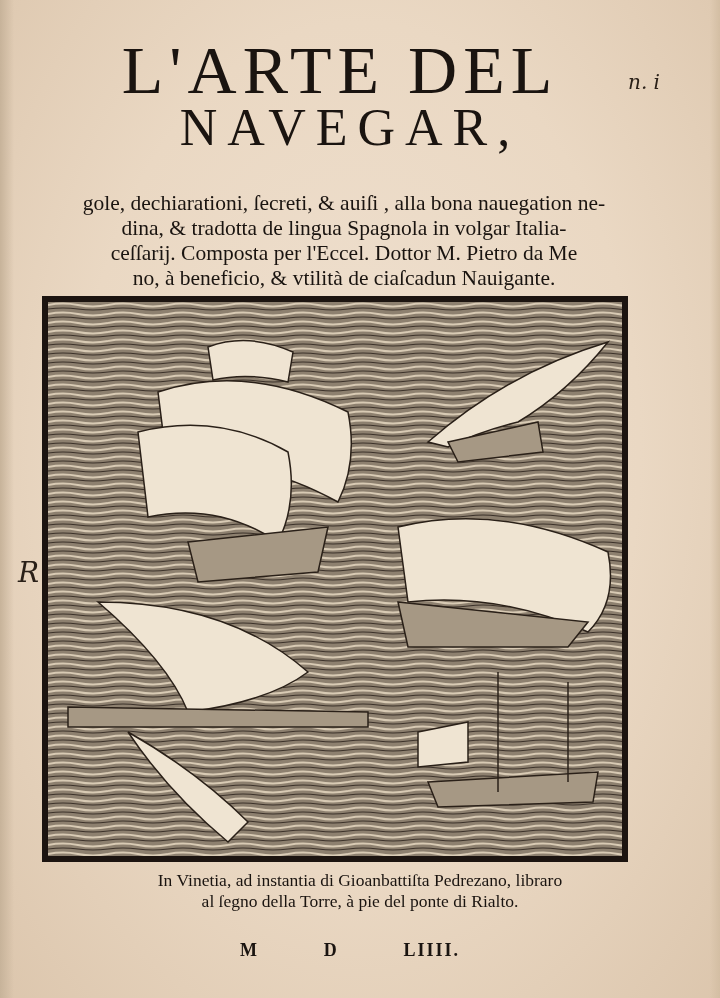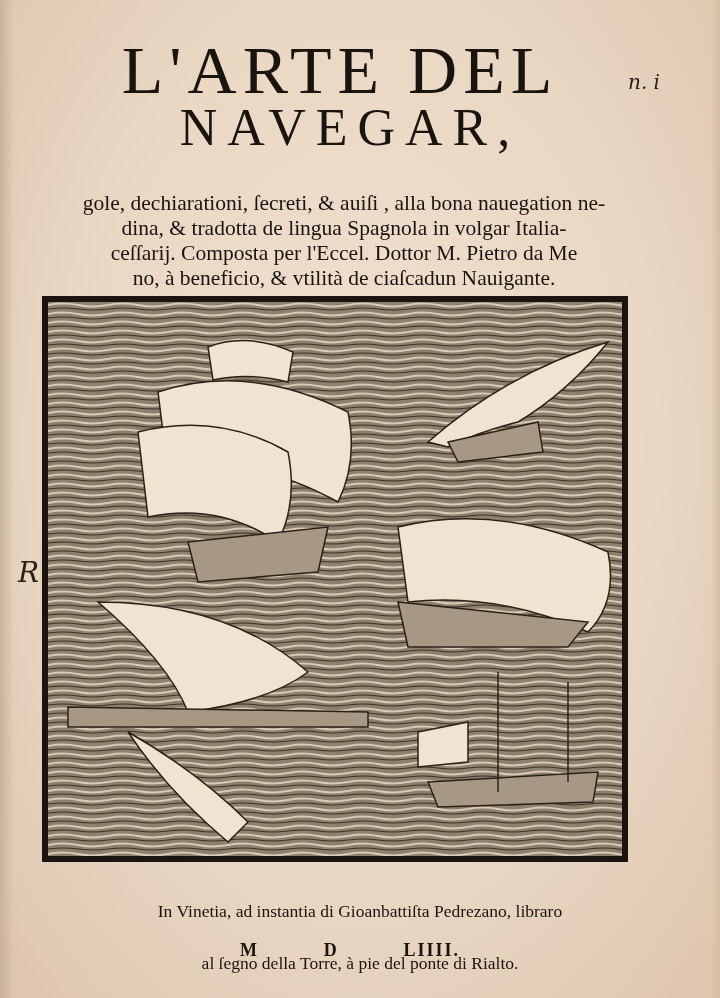--- a/index.html
+++ b/index.html
@@ -23,21 +23,21 @@
     font-family:"Liberation Serif", serif; font-size:27px; letter-spacing:2px; line-height:30px; }
   .body-lines { position:absolute; left:44px; top:180px; width:600px; text-align:center;
     font-family:"Liberation Serif", serif; font-size:21.5px; line-height:25px;margin-top:11px; }
   .body-lines div { white-space:nowrap; }
   .woodcut { position:absolute; left:42px; top:296px; width:586px; height:566px;
     box-sizing:border-box; border:6px solid #1c1410; background:#8a7c6c; overflow:hidden; }
   .woodcut svg { display:block; }
   .margin-r { position:absolute; left:18px; top:556px; font-family:"DejaVu Serif", serif; font-style:italic; font-size:28px; color:#2a2018; }
   .imprint { position:absolute; left:80px; top:870px; width:560px; text-align:center;
     font-family:"Liberation Serif", serif; font-size:17.5px; line-height:21px; }
-  .imprint div { white-space:nowrap;margin-top:31px; }
+  .imprint div { white-space:nowrap; }
   .date { position:absolute; left:240px; top:940px; width:220px; display:flex; justify-content:space-between;
     font-family:"Liberation Serif", serif; font-size:18px; font-weight:bold; letter-spacing:2px; }
 </style>
 </head>
 <body>
 
 <div class="page">
   <div class="title1">L'ARTE DEL</div>
   <div class="title2">NAVEGAR,</div>
   <div class="sig">n. i</div>

